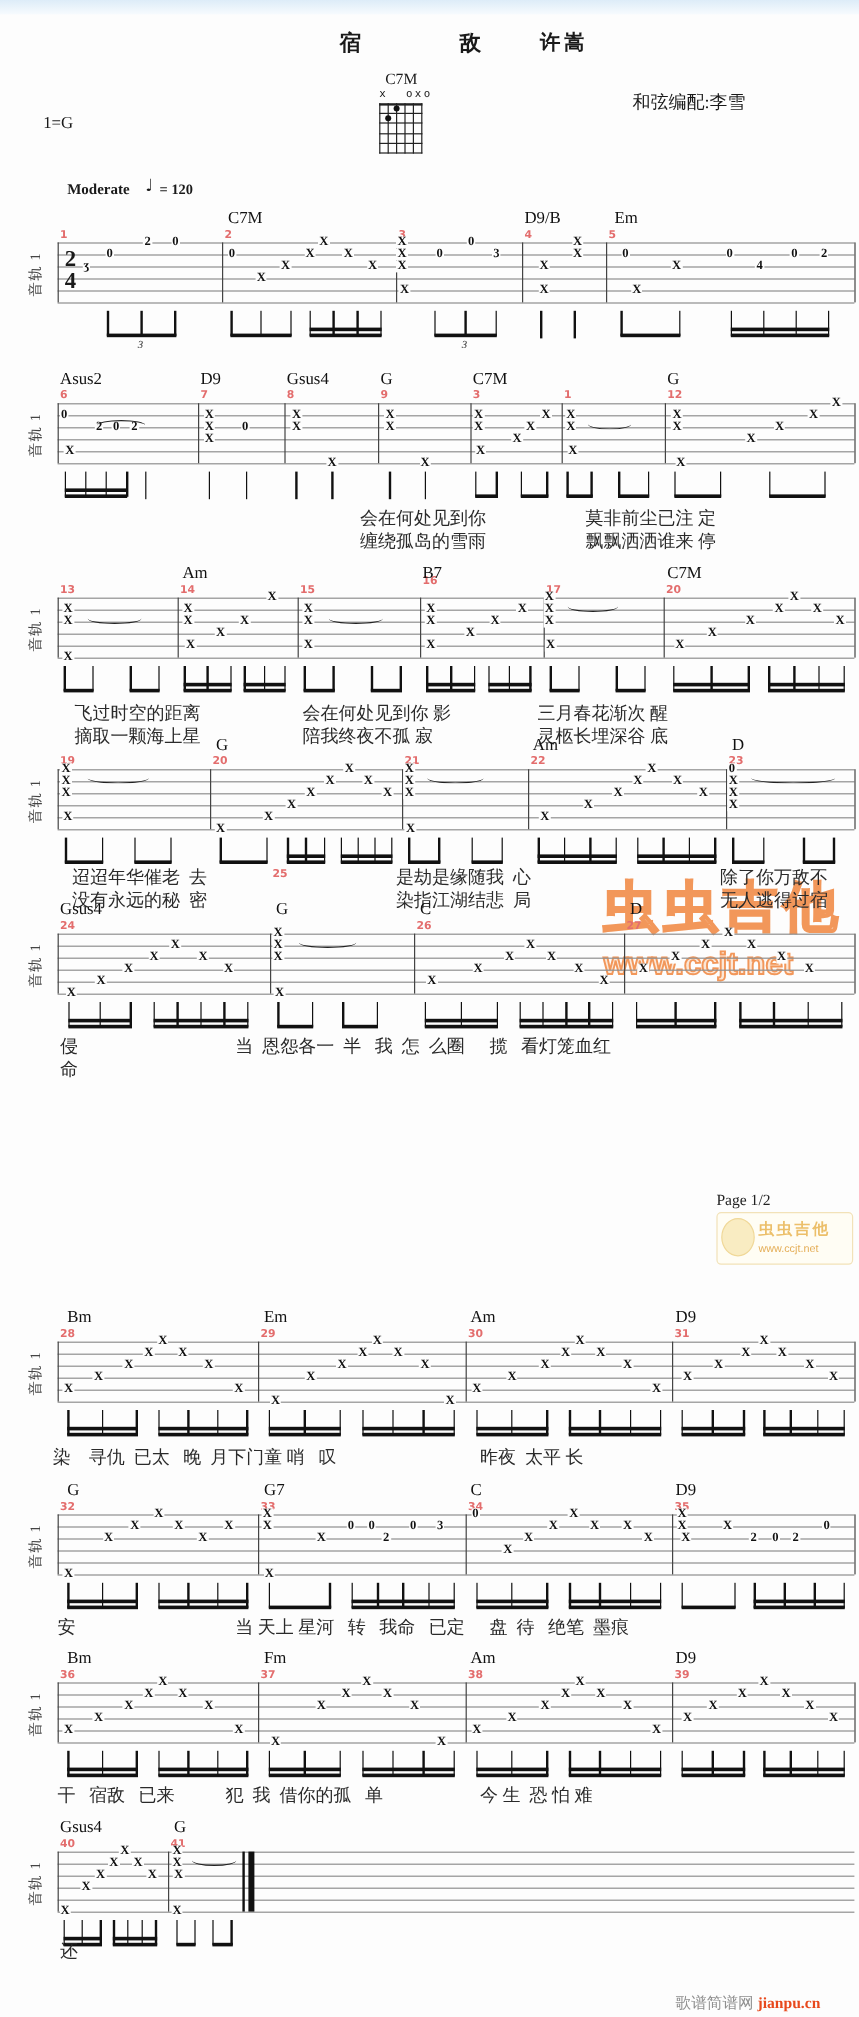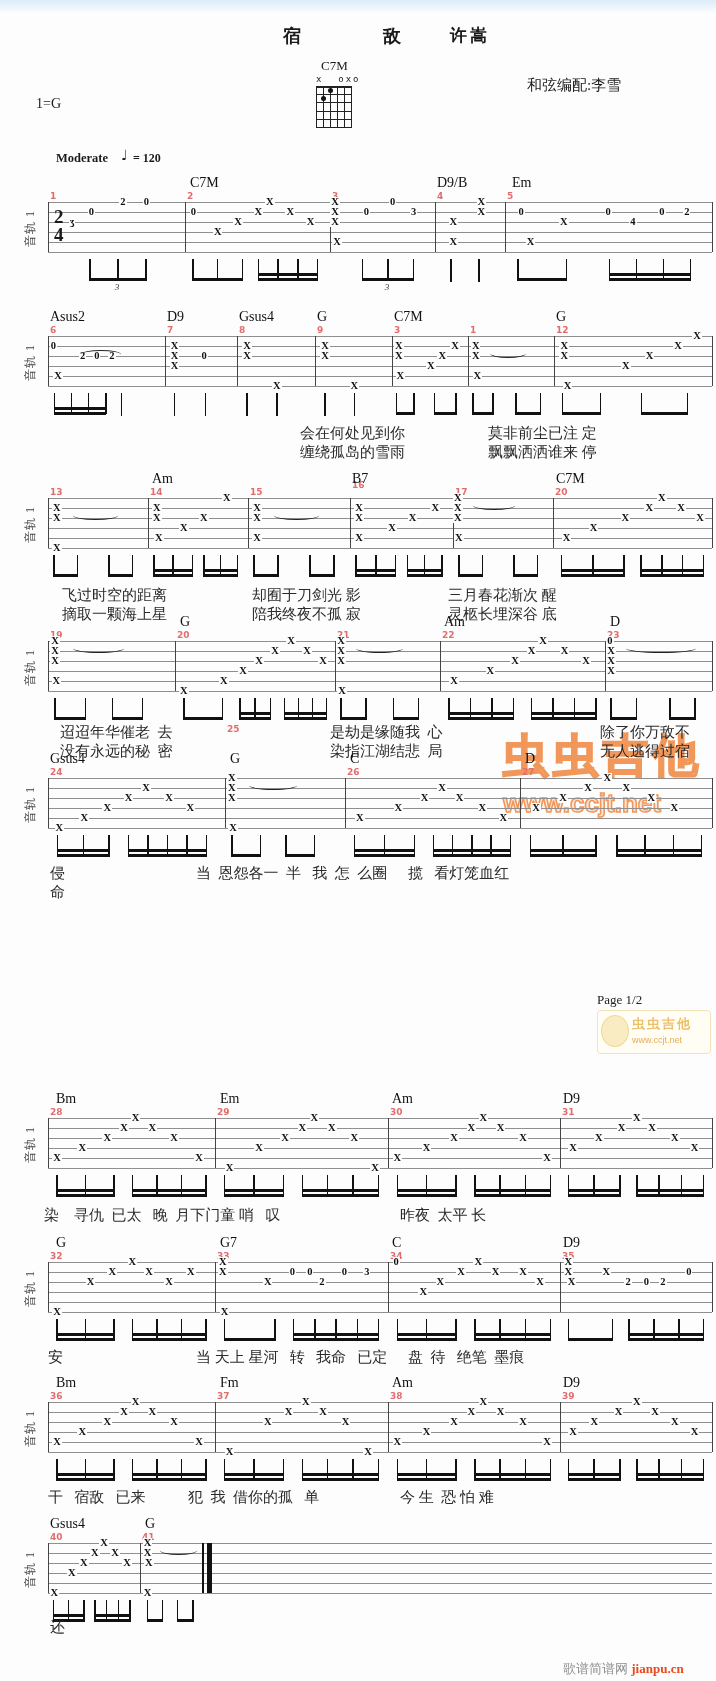--- a/index.html
+++ b/index.html
@@ -394,21 +394,21 @@
     <div class="stem" style="left: 681.85px; top: 555px; width: 1.5px; height: 21px;"></div>
     <div class="stem" style="left: 702.55px; top: 555px; width: 1.5px; height: 21px;"></div>
     <div class="beamline" style="left: 640.45px; top: 574px; width: 63.6px; height: 2.5px;"></div>
     <div class="beamline" style="left: 640.45px; top: 569px; width: 63.6px; height: 2.5px;"></div>
     <div class="barline" style="left: 712px; top: 498px; height: 50px;"></div>
     <div class="lyricblock" style="left: 62px; top: 586px;">
       <div class="lyricline">飞过时空的距离</div>
       <div class="lyricline">摘取一颗海上星</div>
     </div>
     <div class="lyricblock" style="left: 252px; top: 586px;">
-      <div class="lyricline">却囿于刀剑光 影</div>
+      <div class="lyricline">会在何处见到你 影</div>
       <div class="lyricline">陪我终夜不孤 寂</div>
     </div>
     <div class="lyricblock" style="left: 448px; top: 586px;">
       <div class="lyricline">三月春花渐次 醒</div>
       <div class="lyricline">灵柩长埋深谷 底</div>
     </div>
     <div class="tracklabel" style="left: -2px; top: 659px;">音轨 1</div>
     <div class="staffline" style="left: 48px; top: 641px; width: 664px;"></div>
     <div class="staffline" style="left: 48px; top: 651px; width: 664px;"></div>
     <div class="staffline" style="left: 48px; top: 661px; width: 664px;"></div>

